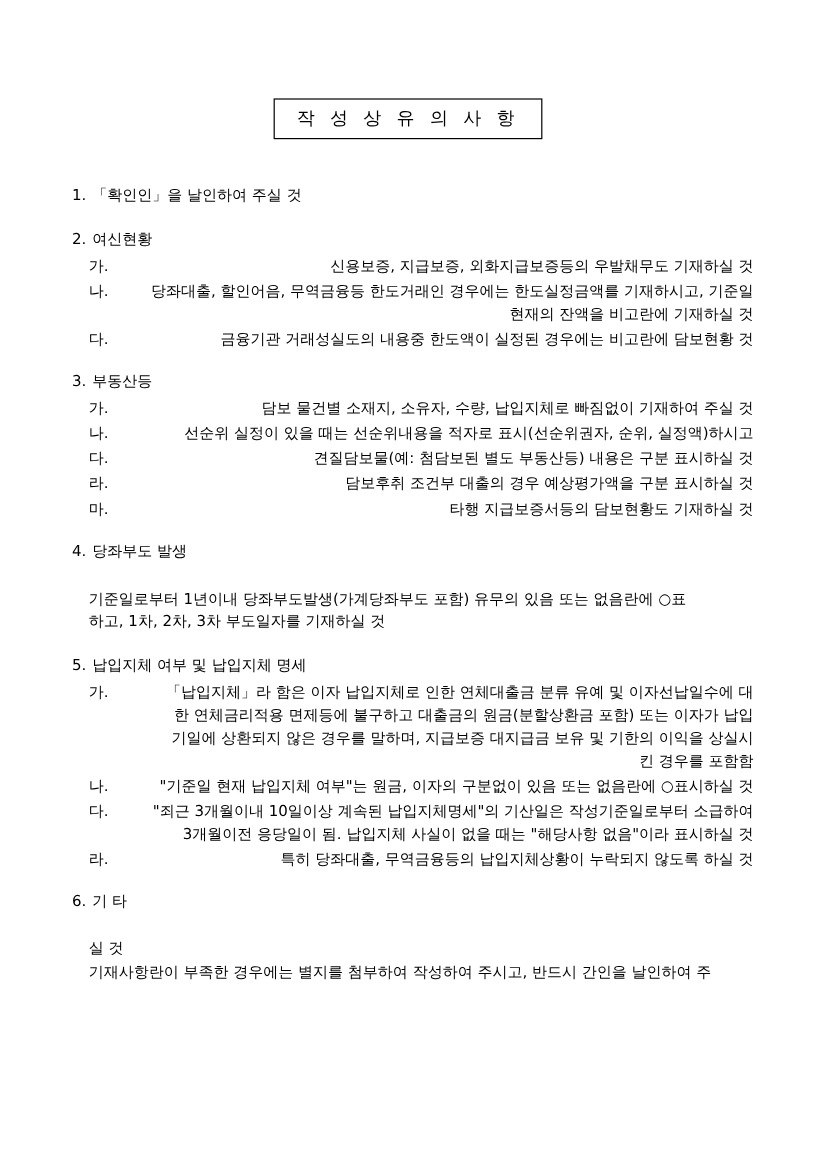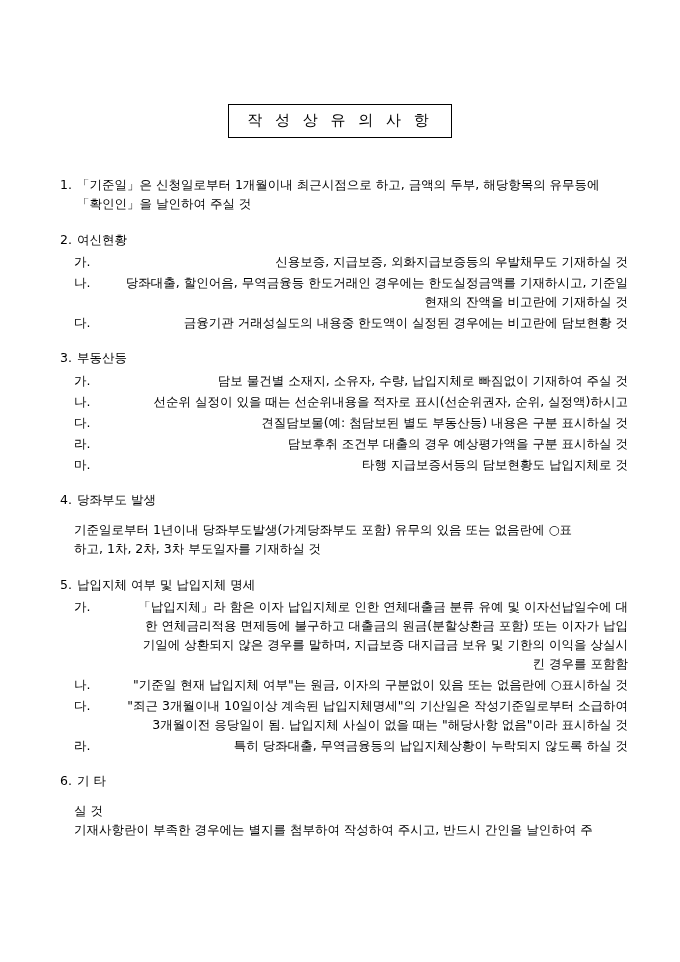--- a/index.html
+++ b/index.html
@@ -12,21 +12,21 @@
     height: 962px;
     font-family: "DejaVu Sans", "Liberation Sans", sans-serif;
     color: #000000;
     position: relative;
     overflow: hidden;
   }
   .page {
     box-sizing: border-box;
     width: 680px;
     height: 962px;
-    padding: 104px 52px 30px 52px;
+    padding: 82px 52px 30px 52px;
   }
   .title-wrap {
     display: flex;
     justify-content: center;
     margin-bottom: 38px;
   }
   .title-box {
     border: 1px solid #000;
     padding: 6px 18px 7px 18px;
     font-size: 15px;
@@ -68,40 +68,39 @@
   }
   .item-body {
     flex: 1 1 auto;
     text-align: right;
   }
   
   .para {
     font-size: 12.5px;
     line-height: 1.55;
     padding-left: 22px;
-    margin-top: 10px;
+    margin-top: 20px;
   }
   .item-body .l2 {
     padding-left: 12px;
   }
 </style>
 </head>
 <body>
 
 <div class="page">
 
   <div class="title-wrap">
     <div class="title-box">작 성 상   유 의 사 항</div>
   </div>
 
   <div class="section">
     <div class="sec-head">
       <span class="sec-num">1.</span>
       <span class="sec-text">
-        <div>「기준일」은 신청일로부터 1개월이내 최근시점으로 하고, 금액의 두부, 해당항목의 유무등에</div>
         <div>「확인인」을 날인하여 주실 것</div>
       </span>
     </div>
   </div>
 
   <div class="section">
     <div class="sec-head">
       <span class="sec-num">2.</span>
       <span class="sec-text">여신현황</span>
     </div>
@@ -154,21 +153,21 @@
       </div>
       <div class="item">
         <span class="item-mark">라.</span>
         <span class="item-body">
           <div>담보후취 조건부 대출의 경우 예상평가액을 구분 표시하실 것</div>
         </span>
       </div>
       <div class="item">
         <span class="item-mark">마.</span>
         <span class="item-body">
-          <div>타행 지급보증서등의 담보현황도 납입지체로 것</div>
+          <div>타행 지급보증서등의 담보현황도 기재하실 것</div>
         </span>
       </div>
     </div>
   </div>
 
   <div class="section">
     <div class="sec-head">
       <span class="sec-num">4.</span>
       <span class="sec-text">당좌부도 발생</span>
     </div>

